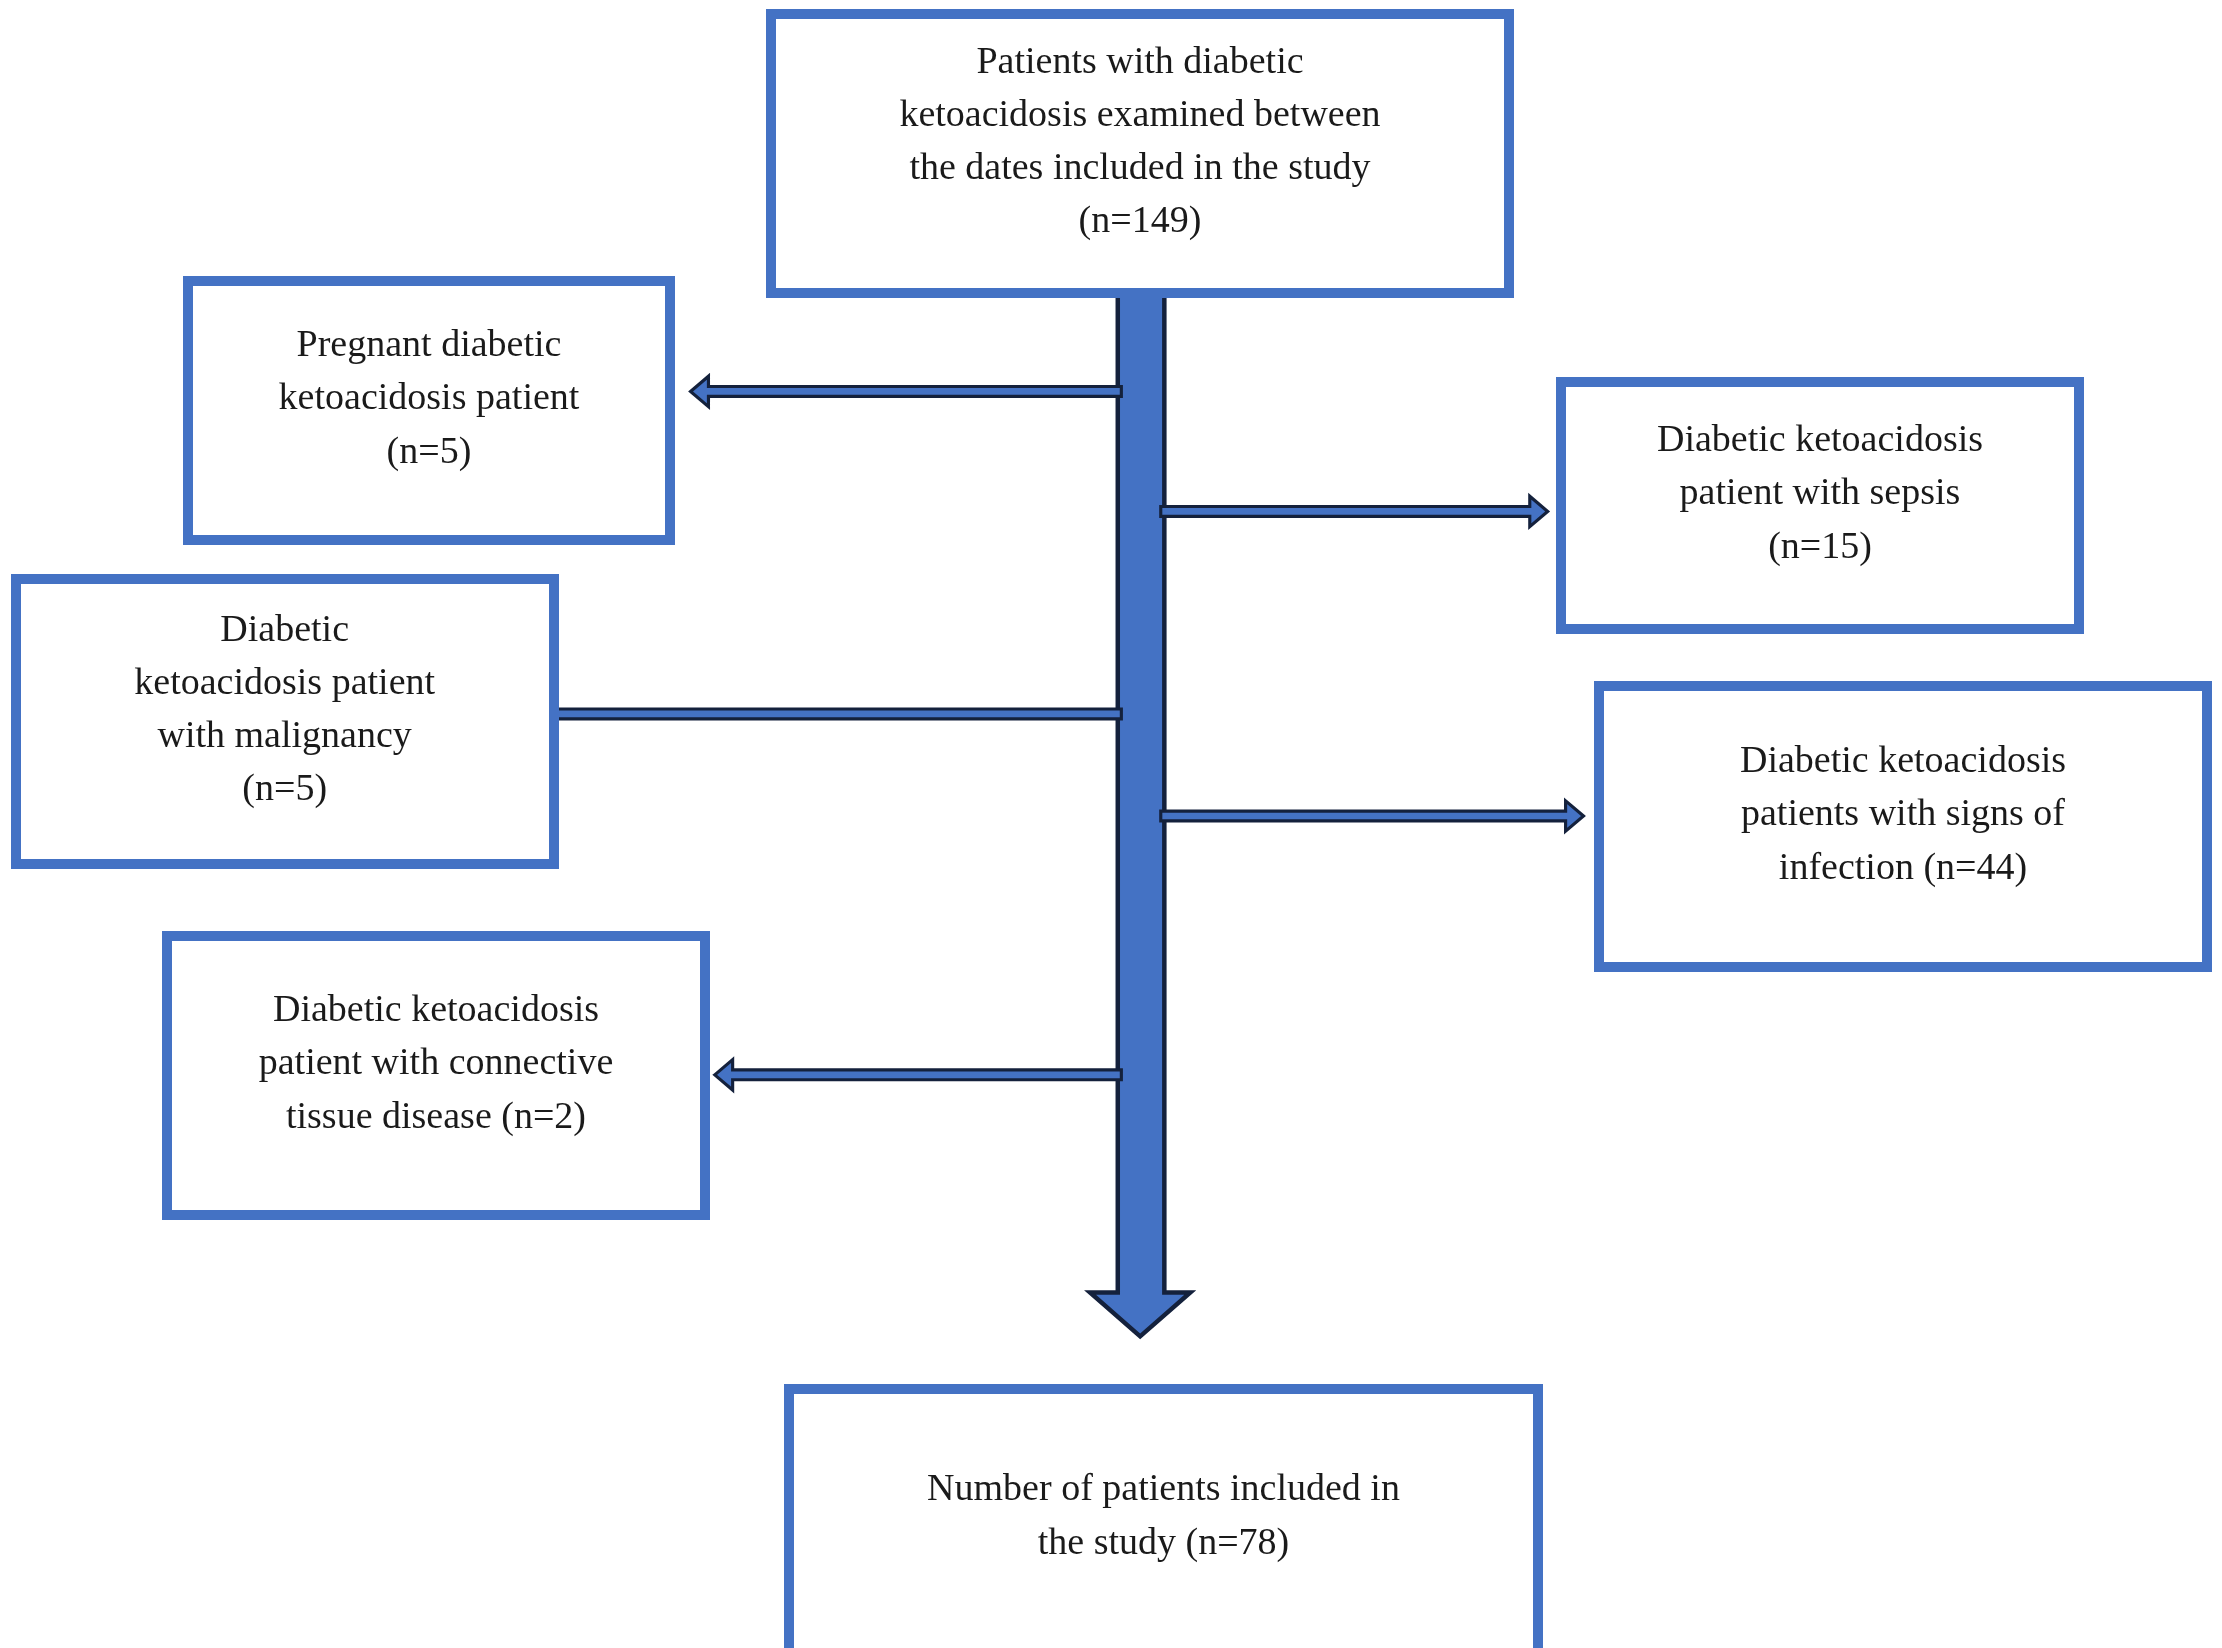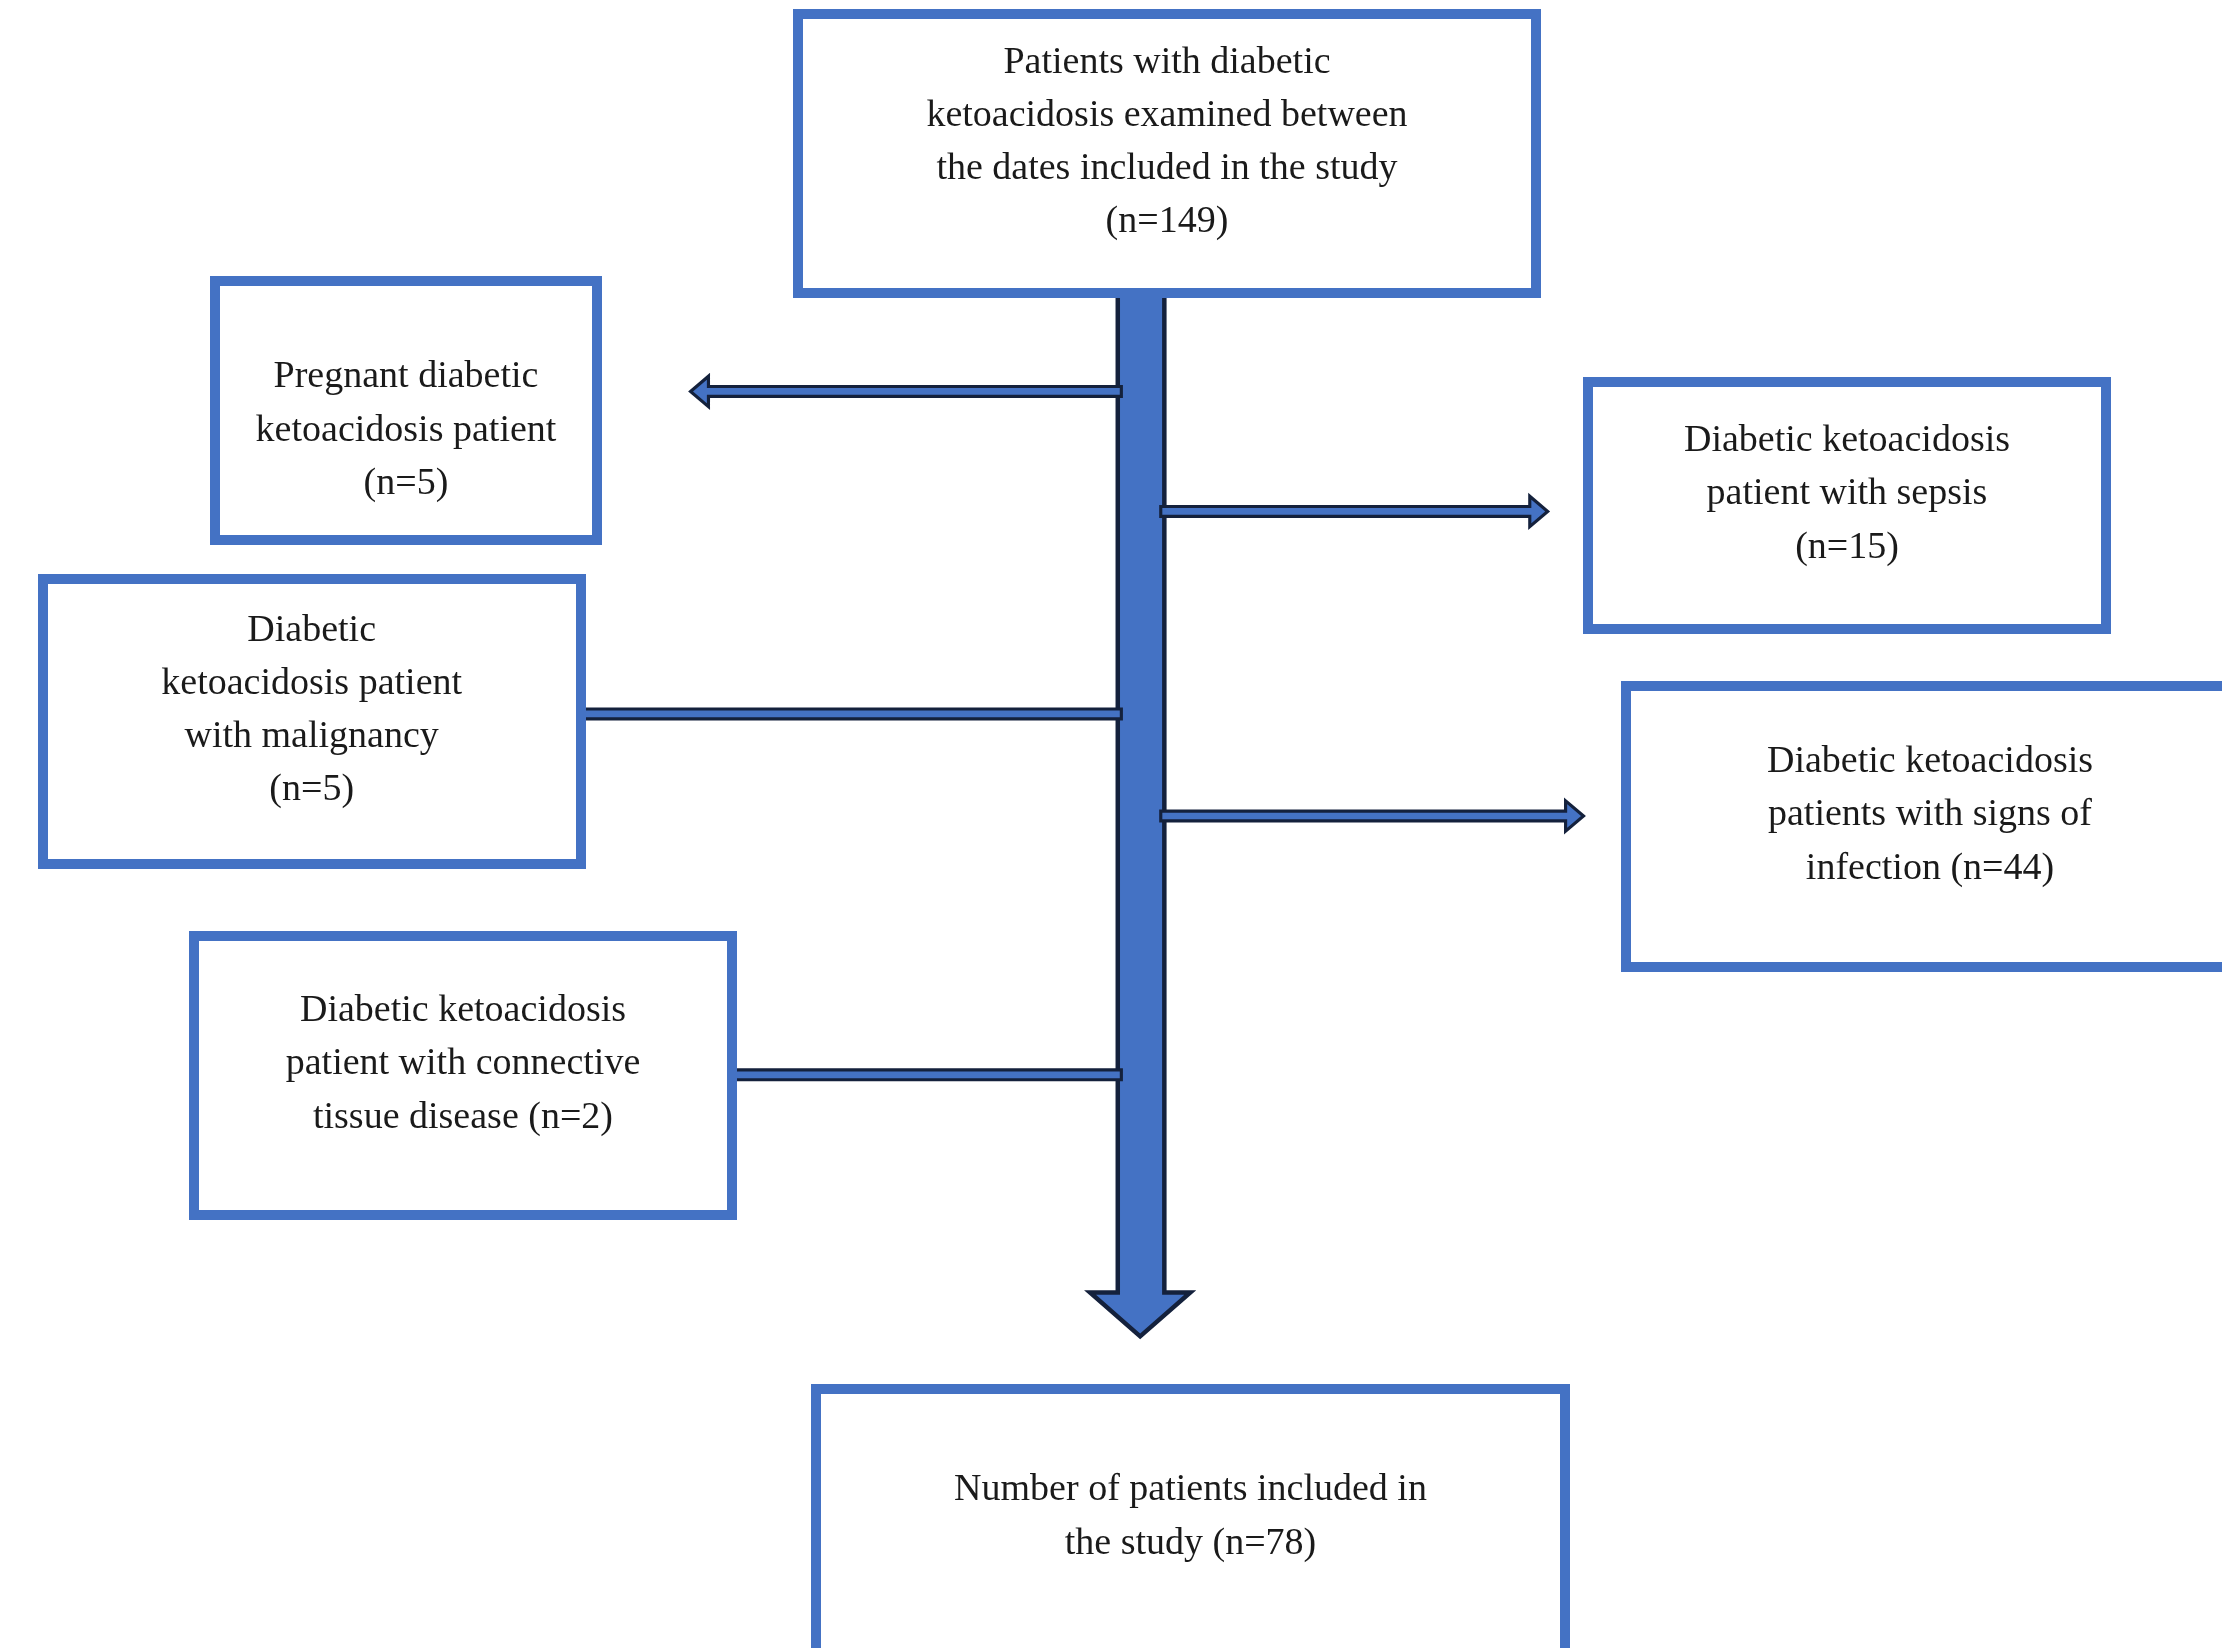--- a/index.html
+++ b/index.html
@@ -13,21 +13,20 @@
   }
   .box{
     position:absolute;
     box-sizing:border-box;
     border:10.7px solid var(--box-border,#4472C4);
     background:#ffffff;
     display:flex;
     align-items:center;
     justify-content:center;
     text-align:center;
-    margin-left:27px;
   }
   .box .label{
     white-space:pre-line;
     font-size:38px;
     line-height:1.40;
     color:var(--text,#1a1a1a);
     padding:0 21.5px 27px 21.5px;
   }
   svg.arrows{
     position:absolute;
@@ -62,21 +61,21 @@
     <polygon class="arrow" points="1768,911 1748,894 1748,905.5 1296,905.5 1296,916.5 1748,916.5 1748,928"></polygon>
   </svg>
 
   <div class="box" style="left:766px; top:9px; width:748px; height:289px;">
     <div class="label">Patients with diabetic
 ketoacidosis examined between
 the dates included in the study
 (n=149)</div>
   </div>
 
-  <div class="box" style="left:183px; top:276px; width:392px; height:269px;align-items:flex-end;">
+  <div class="box" style="left:183px; top:276px; width:492px; height:269px;">
     <div class="label">Pregnant diabetic
 ketoacidosis patient
 (n=5)</div>
   </div>
 
   <div class="box" style="left:1556px; top:377px; width:528px; height:257px;">
     <div class="label">Diabetic ketoacidosis
 patient with sepsis
 (n=15)</div>
   </div>

